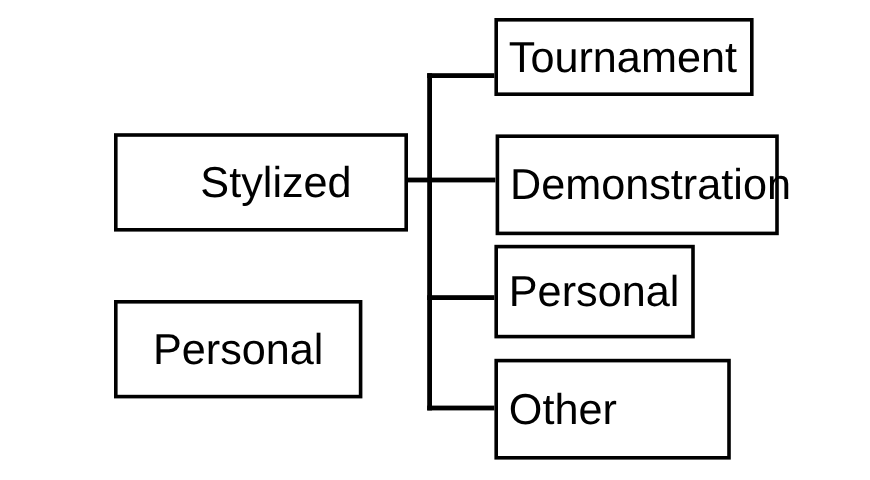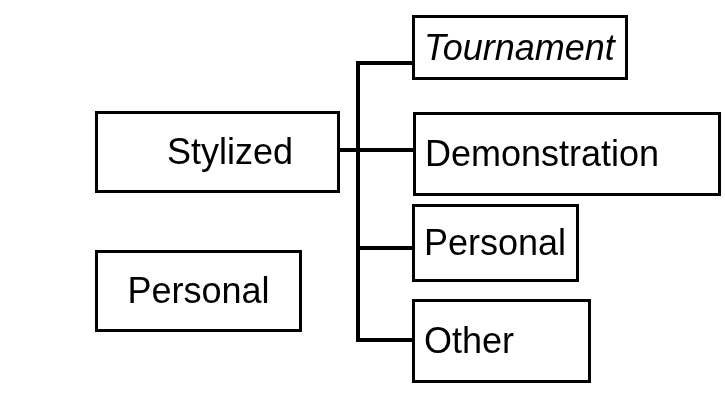--- a/index.html
+++ b/index.html
@@ -53,29 +53,29 @@
   <div class="edge" style="left:356px; top:338px; width:57px; height:4px;"></div>
 
   <div class="node align-center node-stylized" style="left:95px; top:111px; width:245px; height:82px;">
     <span class="label">Stylized</span>
   </div>
 
   <div class="node align-center" style="left:95px; top:250px; width:207px; height:82px;">
     <span class="label">Personal</span>
   </div>
 
-  <div class="node align-left" style="left:412px; top:15px; width:216px; height:65px;font-style:italic;">
+  <div class="node align-left" style="left:412px; top:15px; width:216px; height:65px;">
     <span class="label">Tournament</span>
   </div>
 
-  <div class="node align-left" style="left:413px; top:112px; width:308px; height:84px;">
+  <div class="node align-left" style="left:413px; top:112px; width:236px; height:84px;">
     <span class="label">Demonstration</span>
   </div>
 
   <div class="node align-left" style="left:412px; top:204px; width:167px; height:78px;">
     <span class="label">Personal</span>
   </div>
 
-  <div class="node align-left" style="left:412px; top:299px; width:179px; height:84px;">
+  <div class="node align-left" style="left:412px; top:299px; width:197px; height:84px;">
     <span class="label">Other</span>
   </div>
 
 </div>
 
 </body></html>

